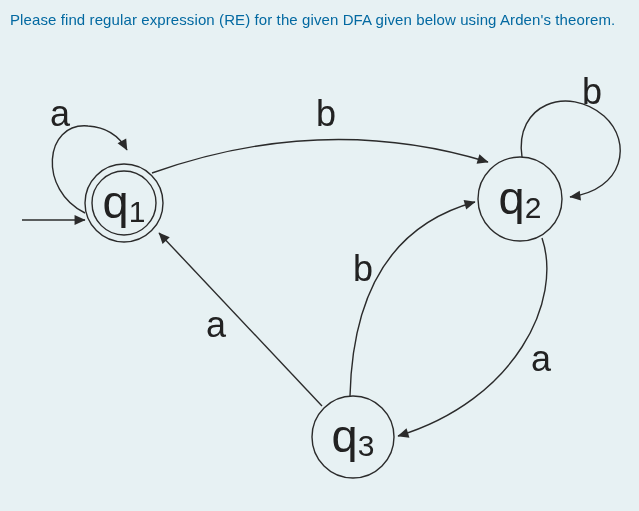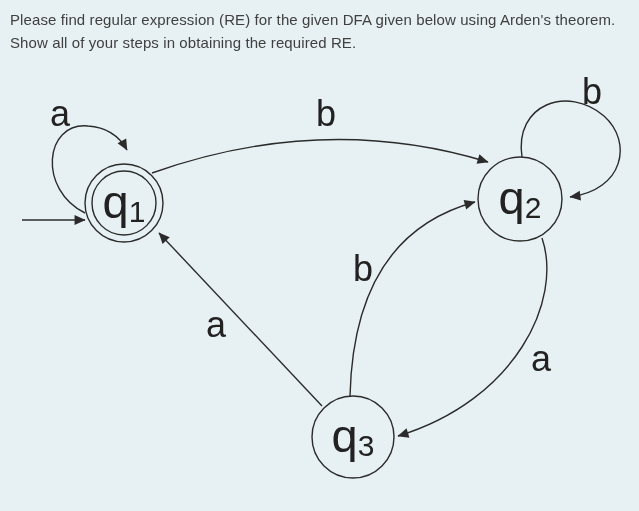--- a/index.html
+++ b/index.html
@@ -12,21 +12,21 @@
     position: relative;
     background: #e7f1f3;
     font-family: "Liberation Sans", sans-serif;
     overflow: hidden;
   }
   .prompt {
     position: absolute;
     left: 10px;
     top: 8px;
     width: 620px;
-    color: #404040;
+    color: #0369a1;
     font-size: 15px;
     line-height: 23px;
     letter-spacing: 0.1px;
   }
   .prompt p { margin: 0; }
   svg.dfa {
     position: absolute;
     left: 0;
     top: 0;
   }
@@ -50,21 +50,20 @@
   }
   .state-sub {
     font-size: 30px;
   }
 </style>
 </head>
 <body>
 
 <div class="prompt">
   <p>Please find regular expression (RE) for the given DFA given below using Arden's theorem.</p>
-  <p>Show all of your steps in obtaining the required RE.</p>
 </div>
 
 <svg class="dfa" width="639" height="511" viewBox="0 0 639 511">
   <defs>
     <marker id="arrow" viewBox="0 0 10 10" refX="9.5" refY="5" markerWidth="13" markerHeight="11" markerUnits="userSpaceOnUse" orient="auto">
       <path d="M 0 0.5 L 10 5 L 0 9.5 z" fill="#2b2b2b"></path>
     </marker>
   </defs>
 
   <path class="edge" d="M 22 220 L 85 220" marker-end="url(#arrow)"></path>

